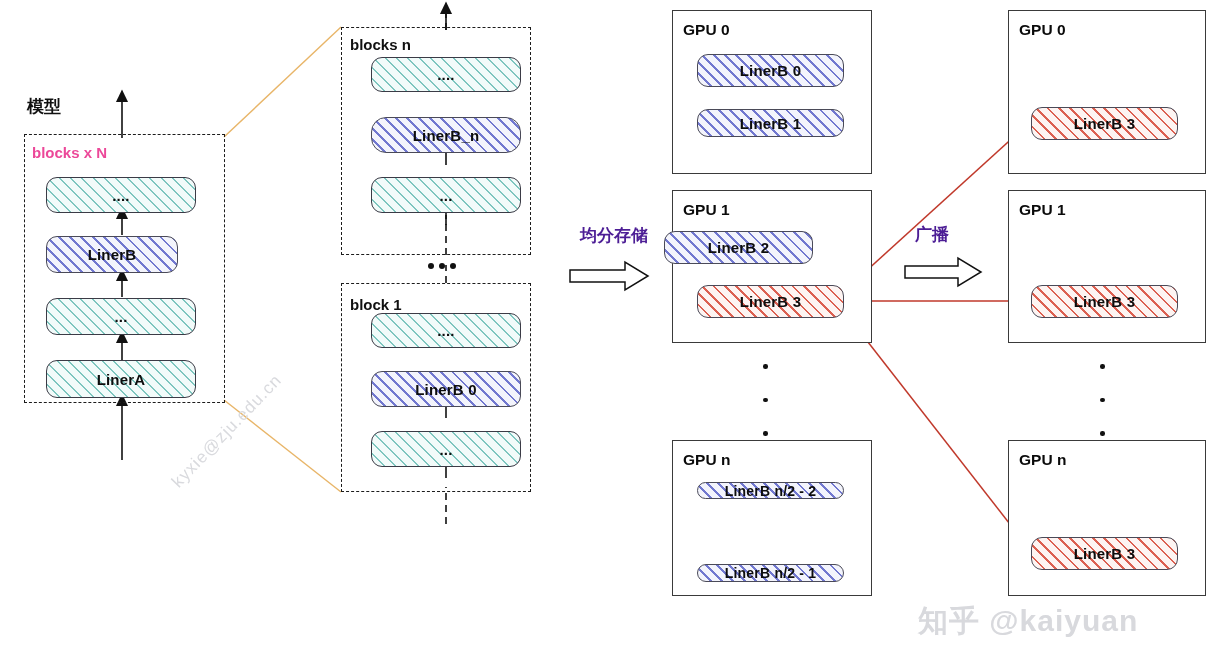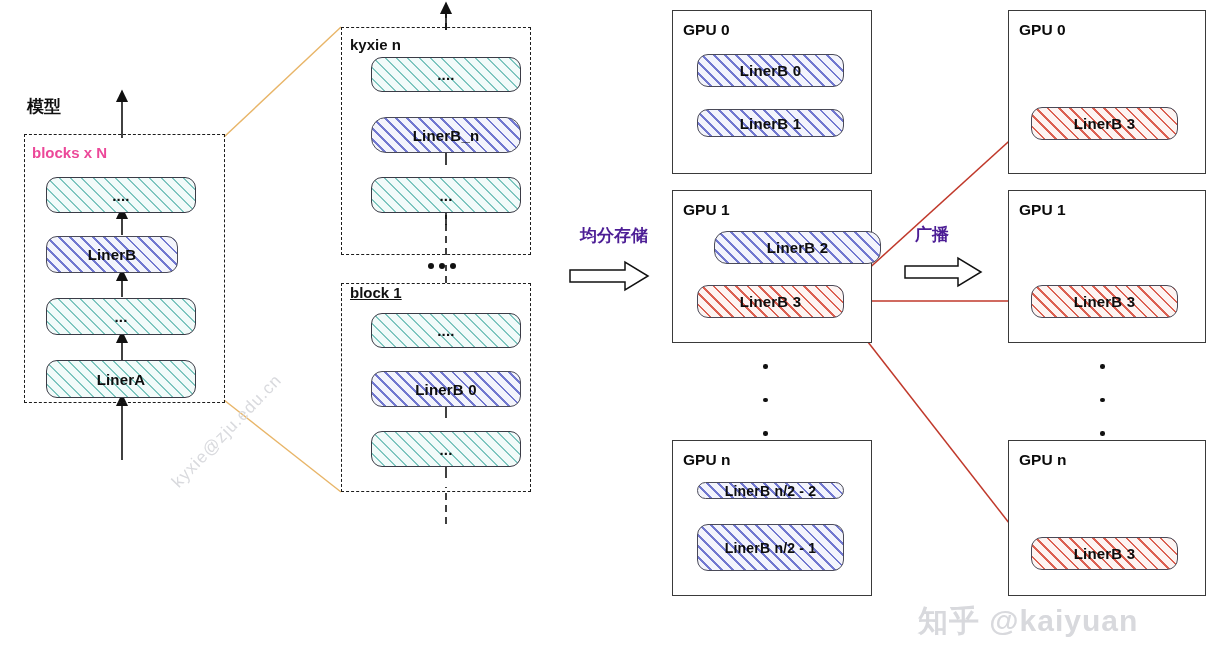--- a/index.html
+++ b/index.html
@@ -223,40 +223,40 @@
 
   <div class="pill hatch-teal" style="left:46px;top:298px;width:150px;height:37px;">
     <span class="ptxt">...</span>
   </div>
 
   <div class="pill hatch-teal" style="left:46px;top:360px;width:150px;height:38px;">
     <span class="ptxt">LinerA</span>
   </div>
 
   <div class="dashbox" style="left:341px;top:27px;width:190px;height:228px;"></div>
-  <div class="boxlabel" style="left:350px;top:36px;">kyxie n</div>
+  <div class="boxlabel" style="left:350px;top:36px;">blocks n</div>
 
   <div class="pill hatch-teal" style="left:371px;top:57px;width:150px;height:35px;">
     <span class="ptxt">....</span>
   </div>
   <div class="pill hatch-blue" style="left:371px;top:117px;width:150px;height:36px;border-radius:15px;">
     <span class="ptxt">LinerB_n</span>
   </div>
   <div class="pill hatch-teal" style="left:371px;top:177px;width:150px;height:36px;">
     <span class="ptxt">...</span>
   </div>
 
   <div class="hdots" style="left:428px;top:263px;">
     <i></i>
       <i></i>
       <i></i>
   </div>
 
   <div class="dashbox" style="left:341px;top:283px;width:190px;height:209px;"></div>
-  <div class="boxlabel" style="left:350px;top:284px;text-decoration:underline;">block 1</div>
+  <div class="boxlabel" style="left:350px;top:296px;">block 1</div>
 
   <div class="pill hatch-teal" style="left:371px;top:313px;width:150px;height:35px;">
     <span class="ptxt">....</span>
   </div>
   <div class="pill hatch-blue" style="left:371px;top:371px;width:150px;height:36px;">
     <span class="ptxt">LinerB 0</span>
   </div>
   <div class="pill hatch-teal" style="left:371px;top:431px;width:150px;height:36px;">
     <span class="ptxt">...</span>
   </div>
@@ -268,39 +268,39 @@
   <div class="gpulabel" style="left:683px;top:21px;">GPU 0</div>
   <div class="pill hatch-blue" style="left:697px;top:54px;width:147px;height:33px;">
     <span class="ptxt">LinerB 0</span>
   </div>
   <div class="pill hatch-blue" style="left:697px;top:109px;width:147px;height:28px;">
     <span class="ptxt">LinerB 1</span>
   </div>
 
   <div class="gpubox" style="left:672px;top:190px;width:200px;height:153px;"></div>
   <div class="gpulabel" style="left:683px;top:201px;">GPU 1</div>
-  <div class="pill hatch-blue" style="left:714px;top:231px;width:167px;height:33px;border-radius:13px;">
+  <div class="pill hatch-blue" style="left:664px;top:231px;width:149px;height:33px;">
     <span class="ptxt">LinerB 2</span>
   </div>
   <div class="pill hatch-red" style="left:697px;top:285px;width:147px;height:33px;">
     <span class="ptxt">LinerB 3</span>
   </div>
 
   <div class="vdots" style="left:763px;top:364px;">
     <i></i>
       <i></i>
       <i></i>
   </div>
 
   <div class="gpubox" style="left:672px;top:440px;width:200px;height:156px;"></div>
   <div class="gpulabel" style="left:683px;top:451px;">GPU n</div>
   <div class="pill hatch-blue" style="left:697px;top:482px;width:147px;height:17px;font-size:14px;">
     <span class="ptxt">LinerB n/2 - 2</span>
   </div>
-  <div class="pill hatch-blue" style="left:697px;top:524px;width:147px;height:47px;font-size:14px;">
+  <div class="pill hatch-blue" style="left:697px;top:564px;width:147px;height:18px;font-size:14px;">
     <span class="ptxt">LinerB n/2 - 1</span>
   </div>
 
   <div class="gpubox" style="left:1008px;top:10px;width:198px;height:164px;"></div>
   <div class="gpulabel" style="left:1019px;top:21px;">GPU 0</div>
   <div class="pill hatch-red" style="left:1031px;top:107px;width:147px;height:33px;">
     <span class="ptxt">LinerB 3</span>
   </div>
 
   <div class="gpubox" style="left:1008px;top:190px;width:198px;height:153px;"></div>

